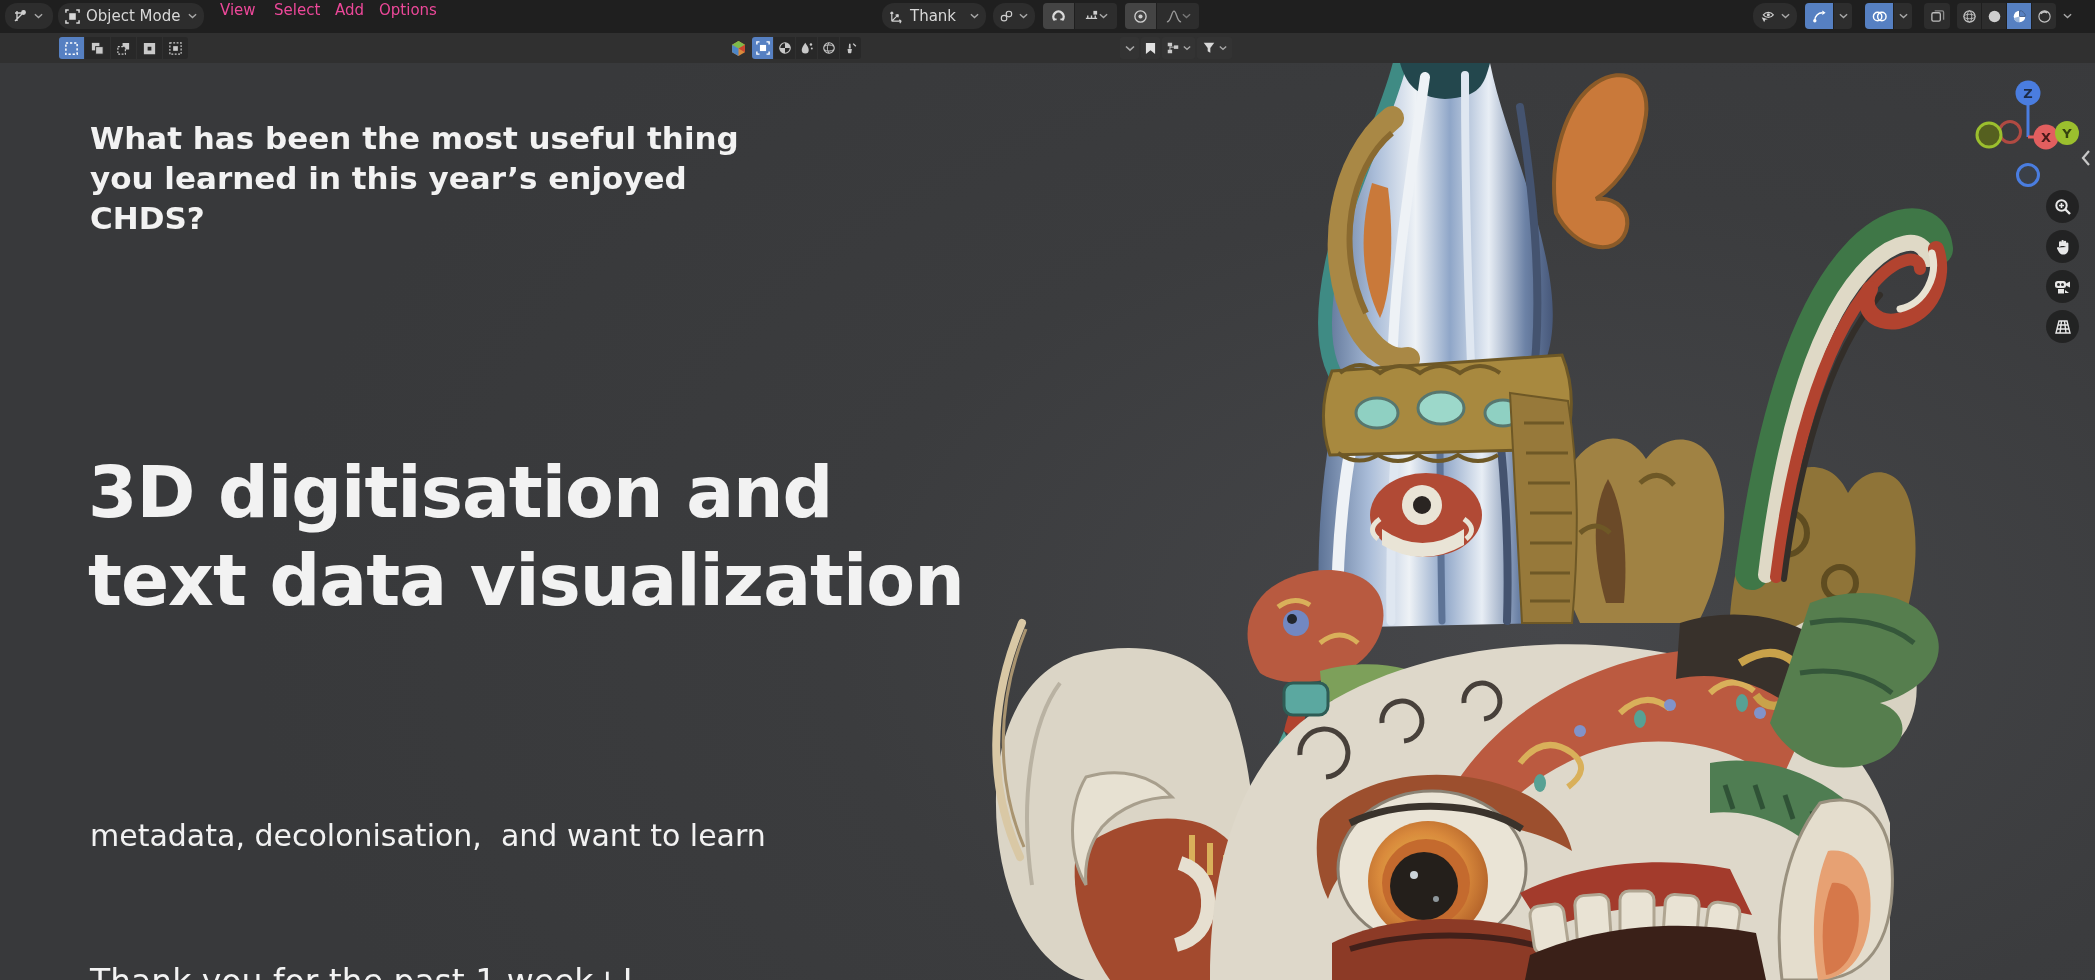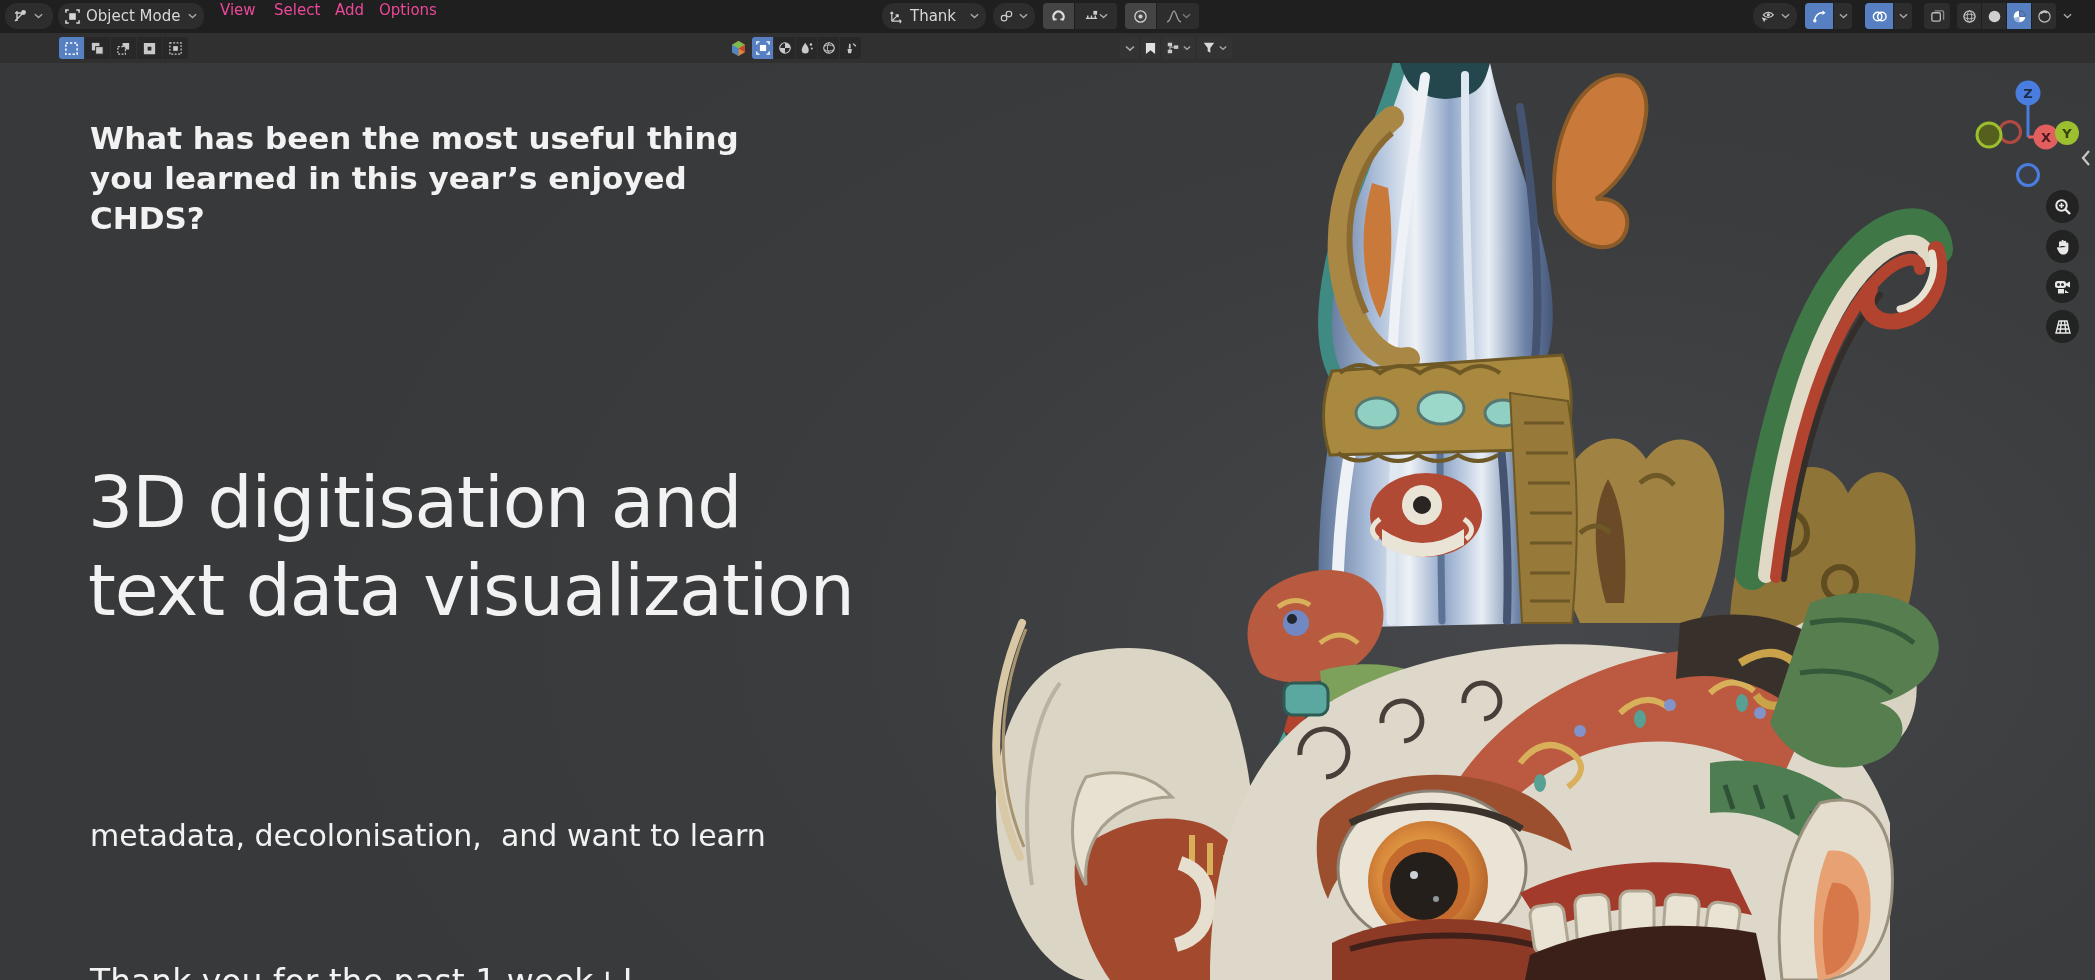--- a/index.html
+++ b/index.html
@@ -22,21 +22,21 @@
     align-items:center;justify-content:center;color:#c9c9c9}
   .chev{color:#a8a8a8;flex:0 0 auto}
   .searchbox{position:absolute;left:856px;top:37px;width:257px;height:22px;background:#1c1c1c;
     border:1px solid #141414;border-radius:11px;box-sizing:border-box;display:flex;align-items:center;padding:0 8px;gap:6px}
   .searchbox input{background:transparent;border:none;outline:none;color:#ddd;font-size:13px;width:100%}
   .optbtn{position:absolute;left:2004px;top:37px;width:76px;height:23px;background:#3a3a3a;
     border-radius:5px;display:flex;align-items:center;justify-content:center;gap:5px;
     color:#d6d6d6;font-size:15px}
   .slide{position:absolute;color:#f2f2f2}
   .q{left:90px;top:55px;font-size:31px;line-height:40px;font-weight:700}
-  .title{left:88px;top:396px;font-size:71px;line-height:88px;font-weight:400;letter-spacing:-1px}
+  .title{left:88px;top:386px;font-size:71px;line-height:88px;font-weight:700;letter-spacing:-1px}
   .para{left:90px;top:675px;font-size:30px;line-height:39px;white-space:pre}
   .thanks{left:90px;top:899px;font-size:33px;line-height:40px;white-space:pre}
   .sq{text-decoration:underline;text-decoration-style:wavy;text-decoration-color:#bb4233;
       text-decoration-thickness:2px;text-underline-offset:7px}
   .navbtn{position:absolute;width:33px;height:33px;border-radius:50%;background:rgba(32,32,32,.9);
      display:flex;align-items:center;justify-content:center}
   svg{display:block}
 </style>
 </head>
 <body>

